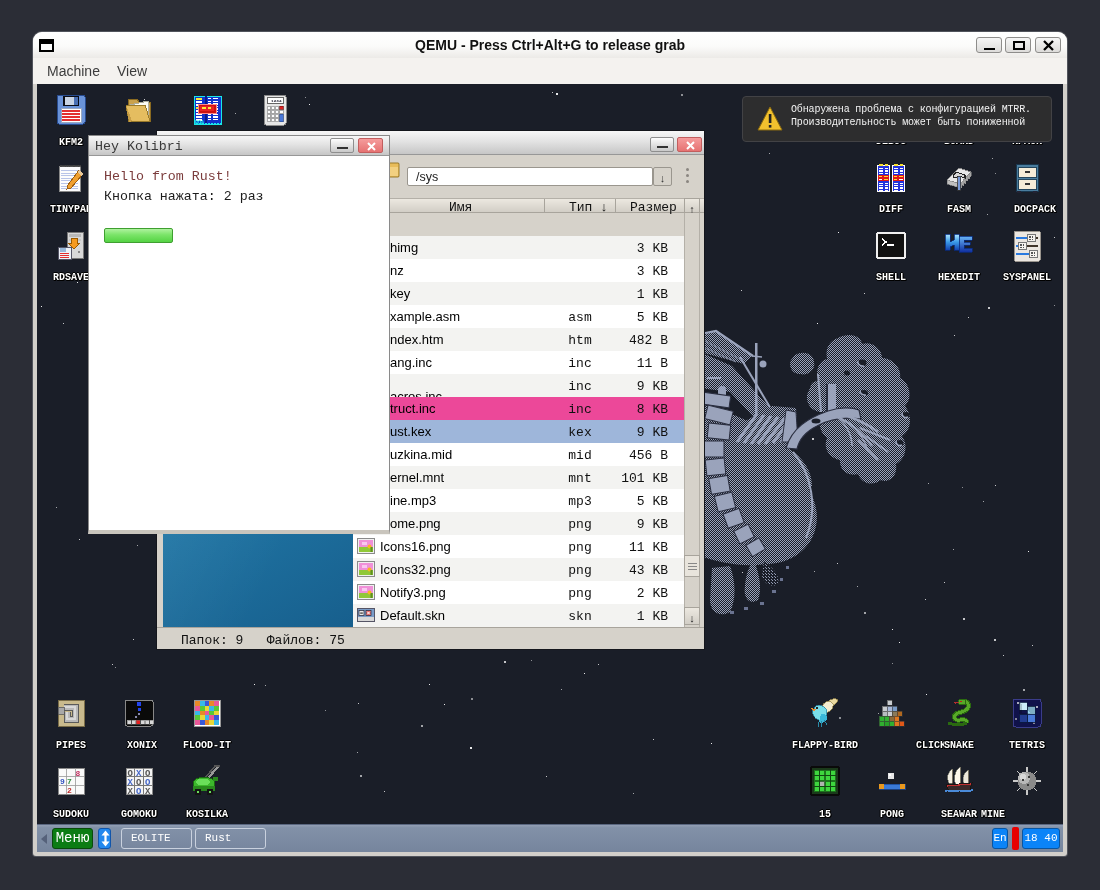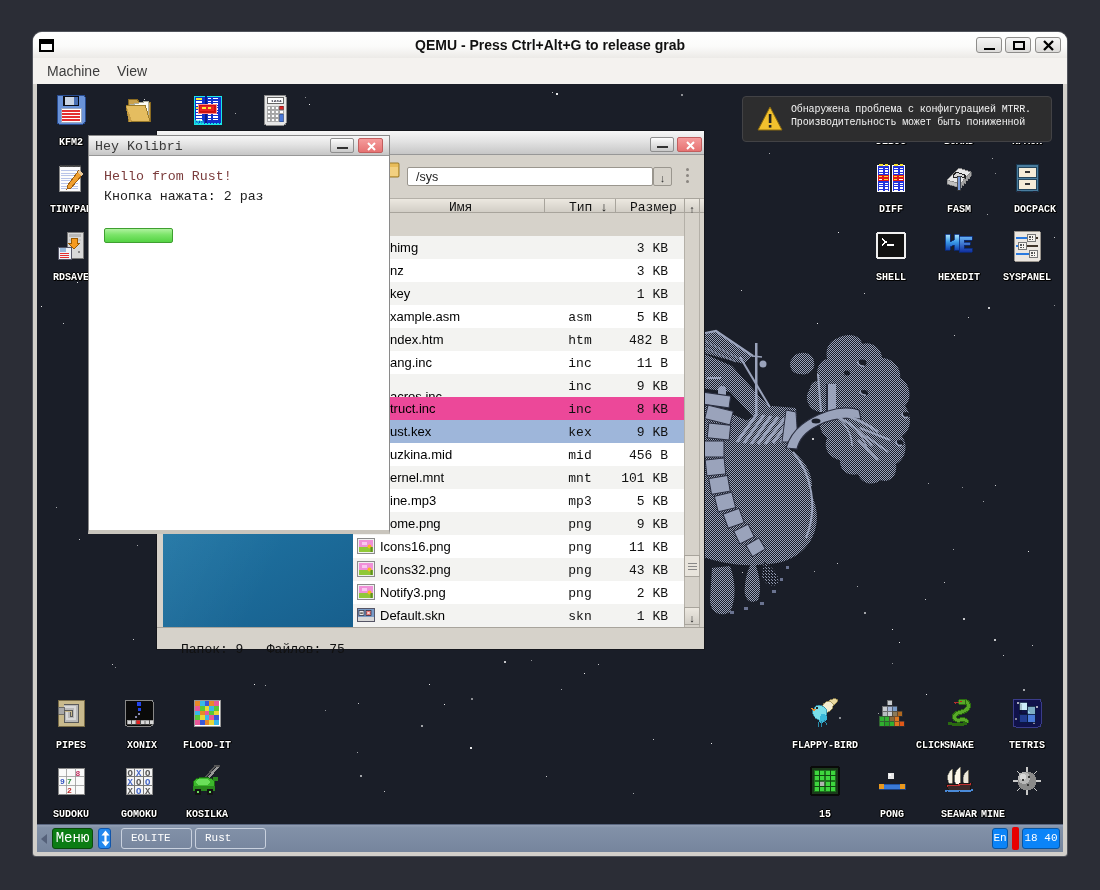--- a/index.html
+++ b/index.html
@@ -849,21 +849,21 @@
           <div class="abs" style="left:0;top:250px;width:190px;height:164px;background:linear-gradient(115deg,rgba(255,255,255,0.06),rgba(255,255,255,0) 60%);"></div>
         </div>
         <div class="abs" style="left:527px;top:82px;width:16px;height:414px;background:#d6d2ca;border-left:1px solid #b4b0a8;border-right:1px solid #b4b0a8;"></div>
         <div class="abs" style="left:527px;top:424px;width:16px;height:22px;background:#e8e4dc;border:1px solid #a8a49c;">
           <div class="abs" style="left:3px;top:7px;width:9px;height:1px;background:#888;"></div>
           <div class="abs" style="left:3px;top:10px;width:9px;height:1px;background:#888;"></div>
           <div class="abs" style="left:3px;top:13px;width:9px;height:1px;background:#888;"></div>
         </div>
         <div class="abs" style="left:527px;top:476px;width:16px;height:18px;background:linear-gradient(180deg,#ece8e0,#d2cec6);border:1px solid #a8a49c;text-align:center;"><span style="font-size:11px;font-weight:bold;color:#222;line-height:16px;">↓</span></div>
         <div class="abs" style="left:0;top:496px;width:547px;height:22px;background:#d6d2ca;border-top:1px solid #a8a49c;">
-          <div class="trow" style="left:16px;top:14px;padding-left:8px;">Папок: 9&nbsp;&nbsp;&nbsp;Файлов: 75</div>
+          <div class="trow" style="left:16px;top:5px;padding-left:8px;">Папок: 9&nbsp;&nbsp;&nbsp;Файлов: 75</div>
         </div>
       </div>
 <div class="abs" style="left:51px;top:51px;width:302px;height:399px;background:#fff;border:1px solid #8a8a8a;border-bottom:4px solid #c9c5bd;">
         <div class="kt">
           <span class="txt">Hey Kolibri</span>
         </div>
         <div class="kbmin" style="left:241px;">
           <i></i>
         </div>
         <div class="kbcls" style="left:269px;">

